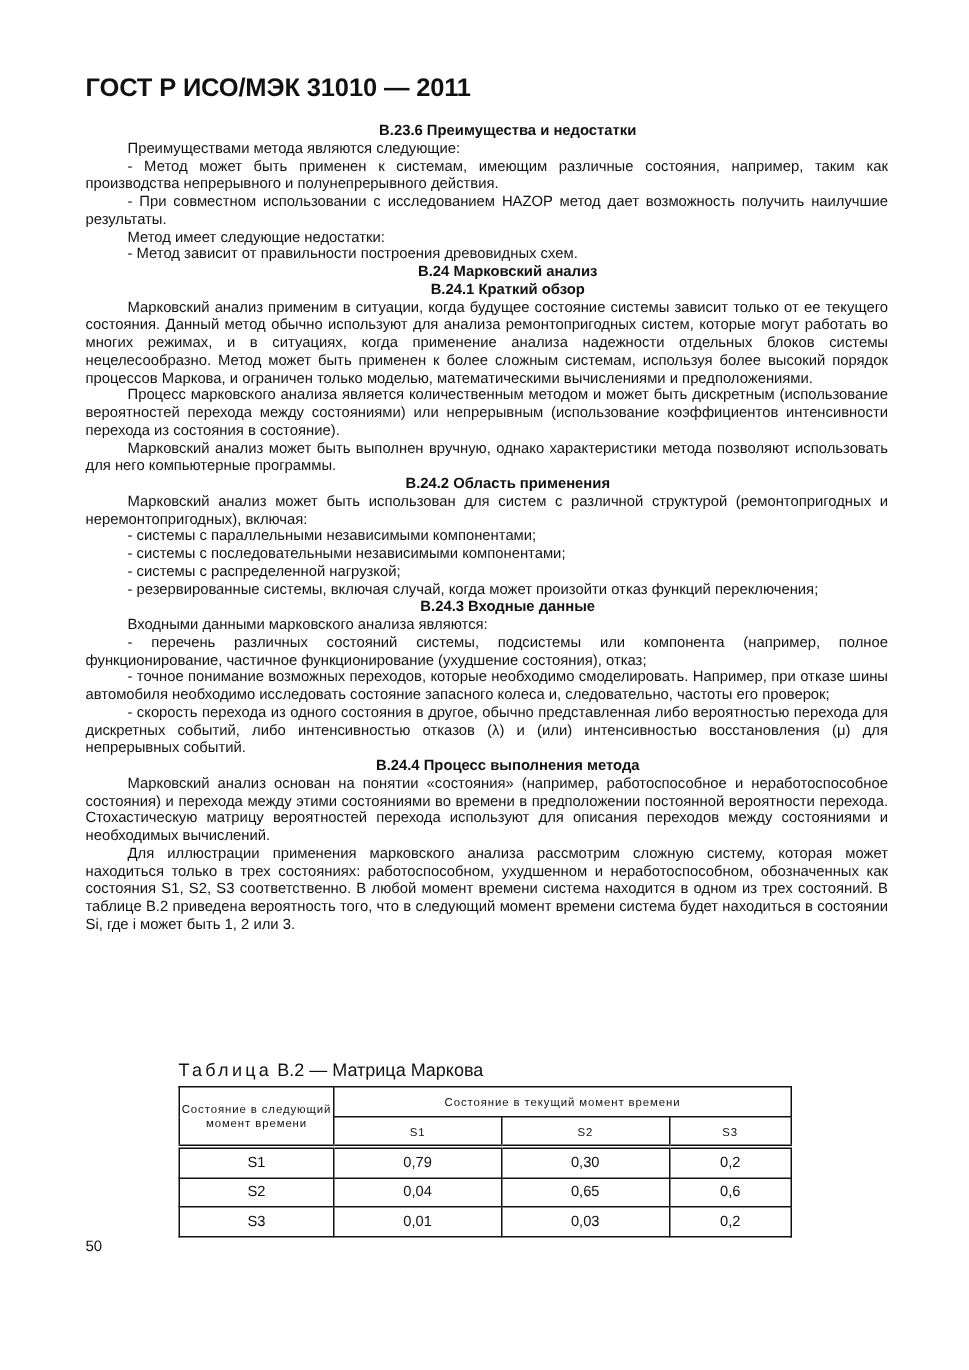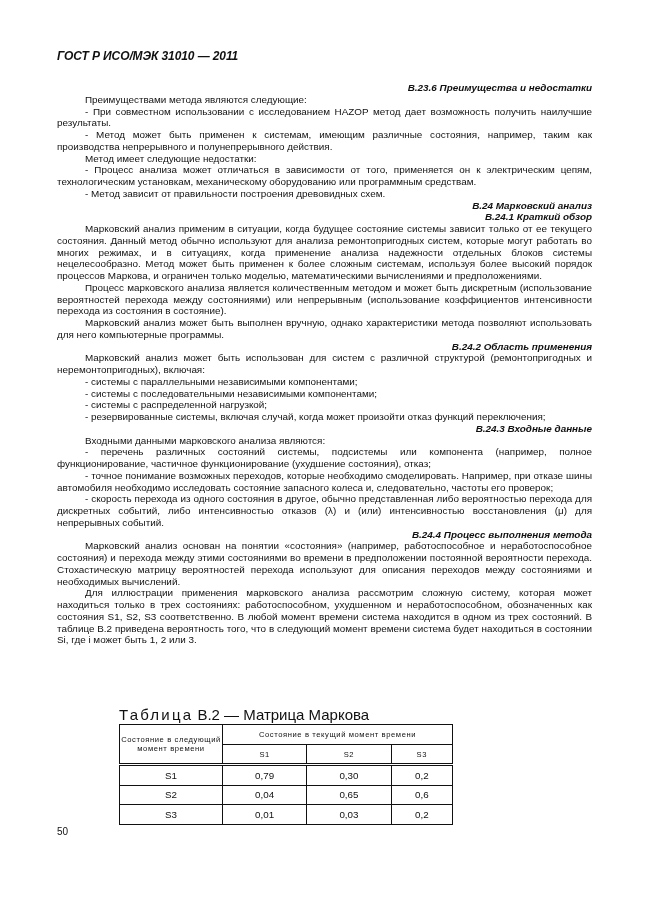--- a/index.html
+++ b/index.html
@@ -1,47 +1,46 @@
 <!DOCTYPE html>
 <html><head>
 <meta charset="utf-8">
 <style>
   html, body { margin: 0; padding: 0; background: #ffffff; }
   body { width: 646px; height: 913px; position: relative; overflow: hidden;
          font-family: "Liberation Sans", sans-serif; color: #111; }
-  .page-header { position: absolute; left: 57px; top: 49px; font-size: 12px; font-weight: bold; letter-spacing: -0.1px; font-style: italic; }
+  .page-header { position: absolute; left: 57px; top: 49px; font-size: 17px; font-weight: bold; letter-spacing: -0.1px; }
   .body-text { position: absolute; left: 57px; top: 82px; width: 535px;
                font-size: 9.9px; line-height: 11.75px; }
   .body-text p { margin: 0; text-align: justify; text-indent: 28px; }
-  .body-text p.h { font-weight: bold; text-align: right; font-style: italic; }
+  .body-text p.h { font-weight: bold; text-align: center; }
   .body-text p.last { text-align-last: left; }
-  .caption { position: absolute; left: 119px; top: 706px; font-size: 15px; }
+  .caption { position: absolute; left: 119px; top: 706px; font-size: 12px; }
   .caption .spaced { letter-spacing: 2.2px; }
-  table.markov { position: absolute; left: 119px; top: 724px; width: 334px;
+  table.markov { position: absolute; left: 119px; top: 724px; width: 409px;
                  border-collapse: collapse; font-size: 9.8px; }
   table.markov td, table.markov th { border: 1px solid #111; text-align: center; padding: 0; font-weight: normal; }
   table.markov th { font-size: 7.6px; letter-spacing: 0.6px; line-height: 9px; }
   table.markov tr.h1 th { height: 19px; }
   table.markov tr.h2 th { height: 18px; border-bottom: 3px double #111; }
   table.markov th.corner { width: 102px; border-bottom: 3px double #111; }
   table.markov td { height: 18.5px; }
   .page-num { position: absolute; left: 57px; top: 826px; font-size: 10px; }
 </style>
 </head>
 <body>
 
 <div class="page-header">ГОСТ Р ИСО/МЭК 31010 — 2011</div>
 
 <div class="body-text">
   <p class="h">В.23.6 Преимущества и недостатки</p>
   <p>Преимуществами метода являются следующие:</p>
+  <p class="last">- Метод может быть применен к системам, имеющим различные состояния, например, таким как производства непрерывного и полунепрерывного действия.</p>
   <p class="last">- При совместном использовании с исследованием HAZOP метод дает возможность получить наилучшие результаты.</p>
-  <p class="last">- Метод может быть применен к системам, имеющим различные состояния, например, таким как производства непрерывного и полунепрерывного действия.</p>
   <p>Метод имеет следующие недостатки:</p>
-  <p class="last">- Процесс анализа может отличаться в зависимости от того, применяется он к электрическим цепям, технологическим установкам, механическому оборудованию или программным средствам.</p>
   <p>- Метод зависит от правильности построения древовидных схем.</p>
   <p class="h">В.24 Марковский анализ</p>
   <p class="h">В.24.1 Краткий обзор</p>
   <p class="last">Марковский анализ применим в ситуации, когда будущее состояние системы зависит только от ее текущего состояния. Данный метод обычно используют для анализа ремонтопригодных систем, которые могут работать во многих режимах, и в ситуациях, когда применение анализа надежности отдельных блоков системы нецелесообразно. Метод может быть применен к более сложным системам, используя более высокий порядок процессов Маркова, и ограничен только моделью, математическими вычислениями и предположениями.</p>
   <p class="last">Процесс марковского анализа является количественным методом и может быть дискретным (использование вероятностей перехода между состояниями) или непрерывным (использование коэффициентов интенсивности перехода из состояния в состояние).</p>
   <p class="last">Марковский анализ может быть выполнен вручную, однако характеристики метода позволяют использовать для него компьютерные программы.</p>
   <p class="h">В.24.2 Область применения</p>
   <p class="last">Марковский анализ может быть использован для систем с различной структурой (ремонтопригодных и неремонтопригодных), включая:</p>
   <p>- системы с параллельными независимыми компонентами;</p>
   <p>- системы с последовательными независимыми компонентами;</p>

